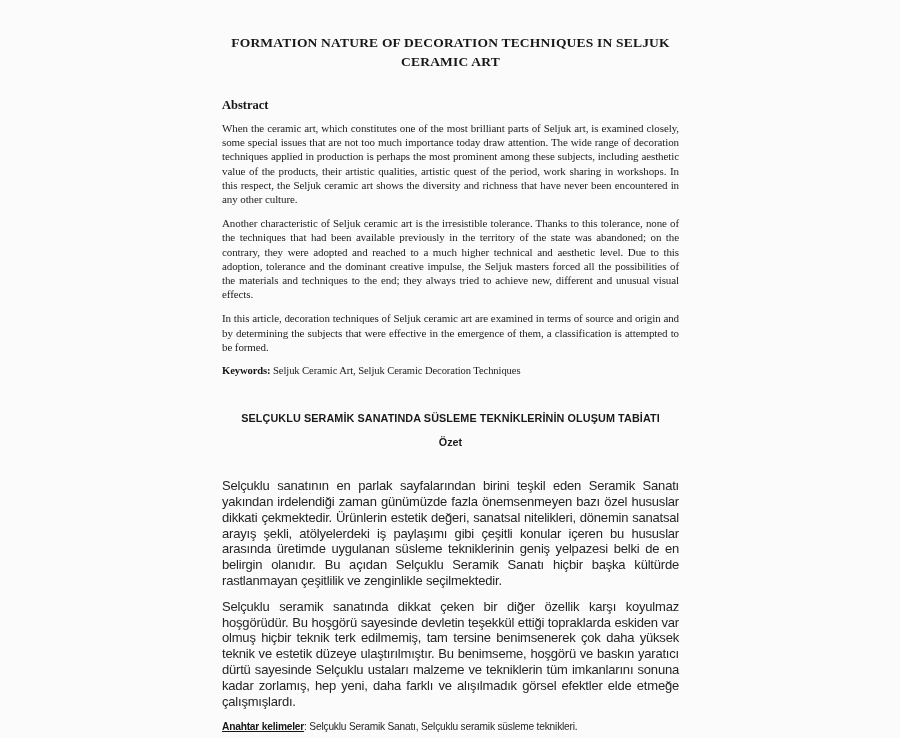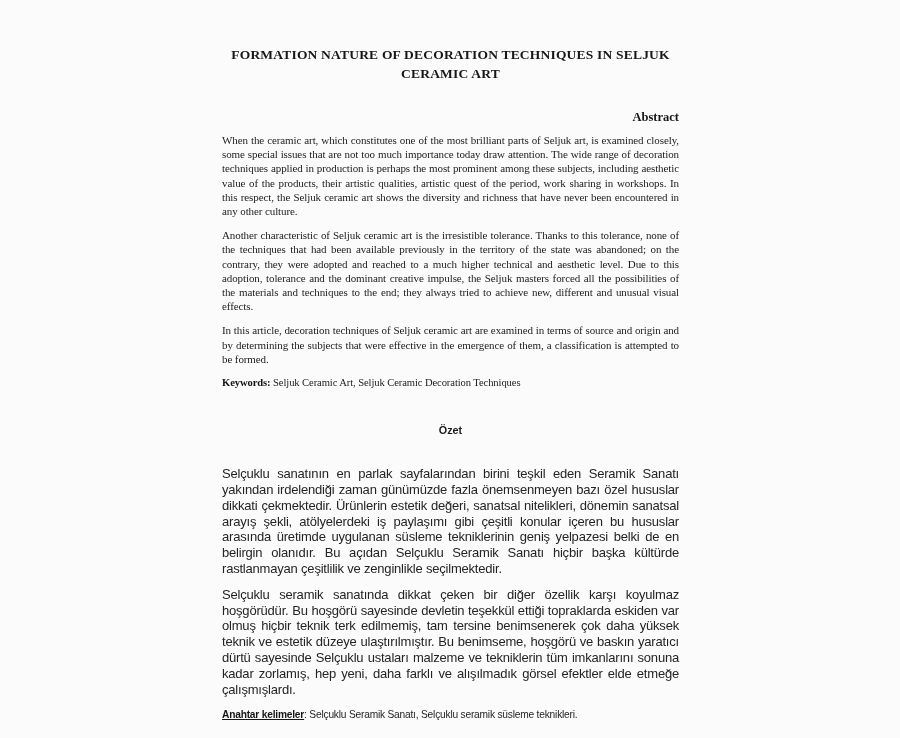--- a/index.html
+++ b/index.html
@@ -11,41 +11,41 @@
   }
   .page {
     width: 900px;
     height: 738px;
     background: #fbfbfb;
     position: relative;
   }
   .content {
     position: absolute;
     left: 222px;
-    top: 12px;
+    top: 0;
     width: 457px;
     padding-top: 33px;
   }
   
   .title-en {
     font-family: "Liberation Serif", serif;
     font-size: 13.5px;
     font-weight: bold;
     color: #171717;
     text-align: center;
     line-height: 19px;
     letter-spacing: 0.2px;
     margin-bottom: 27px;
   }
   .abstract-heading {
     font-family: "Liberation Serif", serif;
     font-size: 12.5px;
     font-weight: bold;
     color: #171717;
-    text-align: right;
+    text-align: left;
     margin-bottom: 8px;
   }
   .para-en {
     font-family: "Liberation Serif", serif;
     font-size: 11px;
     letter-spacing: -0.1px;
     color: #1c1c1c;
     line-height: 14.2px;
     text-align: justify;
     margin-bottom: 10px;
@@ -106,20 +106,21 @@
     <h2 class="abstract-heading">Abstract</h2>
 
     <p class="para-en">When the ceramic art, which constitutes one of the most brilliant parts of Seljuk art, is examined closely, some special issues that are not too much importance today draw attention. The wide range of decoration techniques applied in production is perhaps the most prominent among these subjects, including aesthetic value of the products, their artistic qualities, artistic quest of the period, work sharing in workshops. In this respect, the Seljuk ceramic art shows the diversity and richness that have never been encountered in any other culture.</p>
 
     <p class="para-en">Another characteristic of Seljuk ceramic art is the irresistible tolerance. Thanks to this tolerance, none of the techniques that had been available previously in the territory of the state was abandoned; on the contrary, they were adopted and reached to a much higher technical and aesthetic level. Due to this adoption, tolerance and the dominant creative impulse, the Seljuk masters forced all the possibilities of the materials and techniques to the end; they always tried to achieve new, different and unusual visual effects.</p>
 
     <p class="para-en">In this article, decoration techniques of Seljuk ceramic art are examined in terms of source and origin and by determining the subjects that were effective in the emergence of them, a classification is attempted to be formed.</p>
 
     <p class="keywords-line"><b>Keywords:</b><span> Seljuk Ceramic Art, Seljuk Ceramic Decoration Techniques</span></p>
 
+    <h3 class="title-tr">SELÇUKLU SERAMİK SANATINDA SÜSLEME TEKNİKLERİNİN OLUŞUM TABİATI</h3>
 
     <h4 class="ozet-heading">Özet</h4>
 
     <p class="para-tr">Selçuklu sanatının en parlak sayfalarından birini teşkil eden Seramik Sanatı yakından irdelendiği zaman günümüzde fazla önemsenmeyen bazı özel hususlar dikkati çekmektedir. Ürünlerin estetik değeri, sanatsal nitelikleri, dönemin sanatsal arayış şekli, atölyelerdeki iş paylaşımı gibi çeşitli konular içeren bu hususlar arasında üretimde uygulanan süsleme tekniklerinin geniş yelpazesi belki de en belirgin olanıdır. Bu açıdan Selçuklu Seramik Sanatı hiçbir başka kültürde rastlanmayan çeşitlilik ve zenginlikle seçilmektedir.</p>
 
     <p class="para-tr">Selçuklu seramik sanatında dikkat çeken bir diğer özellik karşı koyulmaz hoşgörüdür. Bu hoşgörü sayesinde devletin teşekkül ettiği topraklarda eskiden var olmuş hiçbir teknik terk edilmemiş, tam tersine benimsenerek çok daha yüksek teknik ve estetik düzeye ulaştırılmıştır. Bu benimseme, hoşgörü ve baskın yaratıcı dürtü sayesinde Selçuklu ustaları malzeme ve tekniklerin tüm imkanlarını sonuna kadar zorlamış, hep yeni, daha farklı ve alışılmadık görsel efektler elde etmeğe çalışmışlardı.</p>
 
 
     <p class="anahtar-line"><b>Anahtar kelimeler</b><span>: Selçuklu Seramik Sanatı, Selçuklu seramik süsleme teknikleri.</span></p>
 

